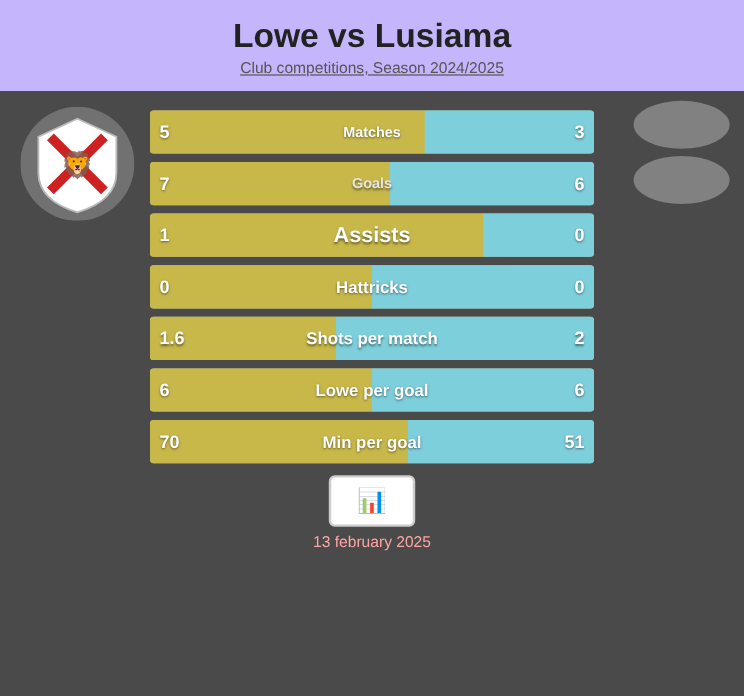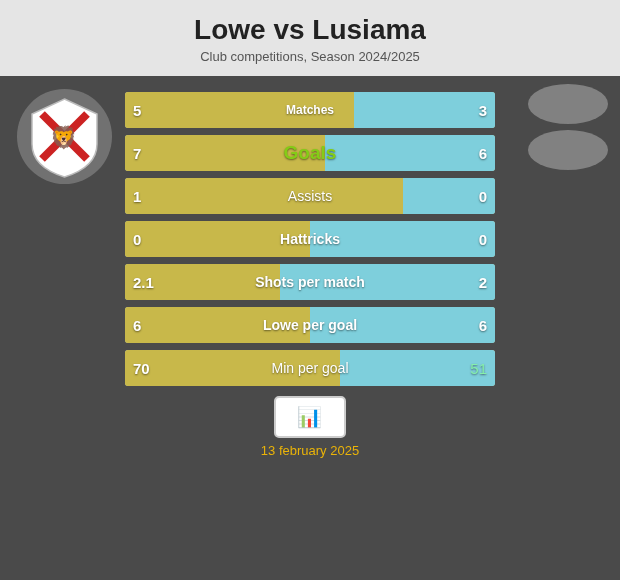--- a/index.html
+++ b/index.html
@@ -11,23 +11,23 @@
       display: flex;
       flex-direction: column;
       align-items: center;
       justify-content: flex-start;
       overflow: hidden;
     }
   </style>
 </head>
 <body>
 
-<div style="background:#e5e5e5; width:100%; text-align:center; padding: 14px 0 4px 0;">
+<div style="background:#c4b5fd; width:100%; text-align:center; padding: 14px 0 4px 0;">
   <div style="font-size:28px; font-weight:bold; color:#222;">Lowe vs Lusiama</div>
-  <div style="font-size:13px; color:#555; margin-top:3px; padding-bottom:8px;">Club competitions, Season 2024/2025</div>
+  <div style="font-size:13px; color:#555; margin-top:3px; padding-bottom:8px;text-decoration:underline;">Club competitions, Season 2024/2025</div>
 </div>
 
 <div style="background:#4a4a4a; width:100%; flex:1; position:relative; display:flex; flex-direction:column; align-items:center; padding: 12px 10px 4px 10px;">
 
   <div style="position:absolute; left:12px; top:8px; width:105px; height:105px; display:flex; align-items:center; justify-content:center;">
 
     <svg width="95" height="95" viewBox="0 0 95 95" xmlns="http://www.w3.org/2000/svg">
       <ellipse cx="47.5" cy="47.5" rx="47.5" ry="47.5" fill="#ccc" opacity="0.3"></ellipse>
 
       <path d="M47.5 10 L80 25 L80 55 Q80 78 47.5 88 Q15 78 15 55 L15 25 Z" fill="white" stroke="#bbb" stroke-width="1.5"></path>
@@ -50,64 +50,64 @@
         <div style="position: absolute; left: 0px; top: 0px; height: 100%; width: 62%; background: rgb(200, 184, 74); border-radius: 3px 0px 0px 3px;"></div>
         <div style="position: absolute; right: 0px; top: 0px; height: 100%; width: 38%; background: rgb(126, 207, 220); border-radius: 0px 3px 3px 0px;"></div>
         <div style="position: absolute; left: 50%; transform: translateX(-50%); color: rgb(255, 255, 255); font-size: 12px; font-weight: bold; text-shadow: rgba(0, 0, 0, 0.5) 0px 1px 2px; z-index: 5; white-space: nowrap;">Matches</div>
         <div style="position: absolute; left: 8px; color: rgb(255, 255, 255); font-size: 15px; font-weight: bold; z-index: 6; text-shadow: rgba(0, 0, 0, 0.5) 0px 1px 2px;">5</div>
         <div style="position: absolute; right: 8px; color: rgb(255, 255, 255); font-size: 15px; font-weight: bold; z-index: 6; text-shadow: rgba(0, 0, 0, 0.5) 0px 1px 2px;">3</div>
       </div>
       <div style="display: flex; align-items: center; height: 36px; position: relative; width: 100%;">
         <div style="position: absolute; left: 0px; top: 0px; width: 100%; height: 100%; background: rgb(184, 201, 160); border-radius: 3px;"></div>
         <div style="position: absolute; left: 0px; top: 0px; height: 100%; width: 54%; background: rgb(200, 184, 74); border-radius: 3px 0px 0px 3px;"></div>
         <div style="position: absolute; right: 0px; top: 0px; height: 100%; width: 46%; background: rgb(126, 207, 220); border-radius: 0px 3px 3px 0px;"></div>
-        <div style="position: absolute; left: 50%; transform: translateX(-50%); color: #84cc16; font-size: 19px; font-weight: bold; text-shadow: rgba(0, 0, 0, 0.5) 0px 1px 2px; z-index: 5; white-space: nowrap;">Goals</div>
+        <div style="position: absolute; left: 50%; transform: translateX(-50%); color: #e5e5e5; font-size: 12px; font-weight: bold; text-shadow: rgba(0, 0, 0, 0.5) 0px 1px 2px; z-index: 5; white-space: nowrap;">Goals</div>
         <div style="position: absolute; left: 8px; color: rgb(255, 255, 255); font-size: 15px; font-weight: bold; z-index: 6; text-shadow: rgba(0, 0, 0, 0.5) 0px 1px 2px;">7</div>
         <div style="position: absolute; right: 8px; color: rgb(255, 255, 255); font-size: 15px; font-weight: bold; z-index: 6; text-shadow: rgba(0, 0, 0, 0.5) 0px 1px 2px;">6</div>
       </div>
       <div style="display: flex; align-items: center; height: 36px; position: relative; width: 100%;">
         <div style="position: absolute; left: 0px; top: 0px; width: 100%; height: 100%; background: rgb(184, 201, 160); border-radius: 3px;"></div>
         <div style="position: absolute; left: 0px; top: 0px; height: 100%; width: 75%; background: rgb(200, 184, 74); border-radius: 3px 0px 0px 3px;"></div>
         <div style="position: absolute; right: 0px; top: 0px; height: 100%; width: 25%; background: rgb(126, 207, 220); border-radius: 0px 3px 3px 0px;"></div>
-        <div style="position: absolute; left: 50%; transform: translateX(-50%); color: rgb(255, 255, 255); font-size: 14px; font-weight: normal; text-shadow: rgba(0, 0, 0, 0.5) 0px 1px 2px; z-index: 5; white-space: nowrap;">Assists</div>
+        <div style="position: absolute; left: 50%; transform: translateX(-50%); color: rgb(255, 255, 255); font-size: 18px; font-weight: bold; text-shadow: rgba(0, 0, 0, 0.5) 0px 1px 2px; z-index: 5; white-space: nowrap;">Assists</div>
         <div style="position: absolute; left: 8px; color: rgb(255, 255, 255); font-size: 15px; font-weight: bold; z-index: 6; text-shadow: rgba(0, 0, 0, 0.5) 0px 1px 2px;">1</div>
         <div style="position: absolute; right: 8px; color: rgb(255, 255, 255); font-size: 15px; font-weight: bold; z-index: 6; text-shadow: rgba(0, 0, 0, 0.5) 0px 1px 2px;">0</div>
       </div>
       <div style="display: flex; align-items: center; height: 36px; position: relative; width: 100%;">
         <div style="position: absolute; left: 0px; top: 0px; width: 100%; height: 100%; background: rgb(184, 201, 160); border-radius: 3px;"></div>
         <div style="position: absolute; left: 0px; top: 0px; height: 100%; width: 50%; background: rgb(200, 184, 74); border-radius: 3px 0px 0px 3px;"></div>
         <div style="position: absolute; right: 0px; top: 0px; height: 100%; width: 50%; background: rgb(126, 207, 220); border-radius: 0px 3px 3px 0px;"></div>
         <div style="position: absolute; left: 50%; transform: translateX(-50%); color: rgb(255, 255, 255); font-size: 14px; font-weight: bold; text-shadow: rgba(0, 0, 0, 0.5) 0px 1px 2px; z-index: 5; white-space: nowrap;">Hattricks</div>
         <div style="position: absolute; left: 8px; color: rgb(255, 255, 255); font-size: 15px; font-weight: bold; z-index: 6; text-shadow: rgba(0, 0, 0, 0.5) 0px 1px 2px;">0</div>
         <div style="position: absolute; right: 8px; color: rgb(255, 255, 255); font-size: 15px; font-weight: bold; z-index: 6; text-shadow: rgba(0, 0, 0, 0.5) 0px 1px 2px;">0</div>
       </div>
       <div style="display: flex; align-items: center; height: 36px; position: relative; width: 100%;">
         <div style="position: absolute; left: 0px; top: 0px; width: 100%; height: 100%; background: rgb(184, 201, 160); border-radius: 3px;"></div>
         <div style="position: absolute; left: 0px; top: 0px; height: 100%; width: 42%; background: rgb(200, 184, 74); border-radius: 3px 0px 0px 3px;"></div>
         <div style="position: absolute; right: 0px; top: 0px; height: 100%; width: 58%; background: rgb(126, 207, 220); border-radius: 0px 3px 3px 0px;"></div>
         <div style="position: absolute; left: 50%; transform: translateX(-50%); color: rgb(255, 255, 255); font-size: 14px; font-weight: bold; text-shadow: rgba(0, 0, 0, 0.5) 0px 1px 2px; z-index: 5; white-space: nowrap;">Shots per match</div>
-        <div style="position: absolute; left: 8px; color: rgb(255, 255, 255); font-size: 15px; font-weight: bold; z-index: 6; text-shadow: rgba(0, 0, 0, 0.5) 0px 1px 2px;">2.1</div>
+        <div style="position: absolute; left: 8px; color: rgb(255, 255, 255); font-size: 15px; font-weight: bold; z-index: 6; text-shadow: rgba(0, 0, 0, 0.5) 0px 1px 2px;">1.6</div>
         <div style="position: absolute; right: 8px; color: rgb(255, 255, 255); font-size: 15px; font-weight: bold; z-index: 6; text-shadow: rgba(0, 0, 0, 0.5) 0px 1px 2px;">2</div>
       </div>
       <div style="display: flex; align-items: center; height: 36px; position: relative; width: 100%;">
         <div style="position: absolute; left: 0px; top: 0px; width: 100%; height: 100%; background: rgb(184, 201, 160); border-radius: 3px;"></div>
         <div style="position: absolute; left: 0px; top: 0px; height: 100%; width: 50%; background: rgb(200, 184, 74); border-radius: 3px 0px 0px 3px;"></div>
         <div style="position: absolute; right: 0px; top: 0px; height: 100%; width: 50%; background: rgb(126, 207, 220); border-radius: 0px 3px 3px 0px;"></div>
         <div style="position: absolute; left: 50%; transform: translateX(-50%); color: rgb(255, 255, 255); font-size: 14px; font-weight: bold; text-shadow: rgba(0, 0, 0, 0.5) 0px 1px 2px; z-index: 5; white-space: nowrap;">Lowe per goal</div>
         <div style="position: absolute; left: 8px; color: rgb(255, 255, 255); font-size: 15px; font-weight: bold; z-index: 6; text-shadow: rgba(0, 0, 0, 0.5) 0px 1px 2px;">6</div>
         <div style="position: absolute; right: 8px; color: rgb(255, 255, 255); font-size: 15px; font-weight: bold; z-index: 6; text-shadow: rgba(0, 0, 0, 0.5) 0px 1px 2px;">6</div>
       </div>
       <div style="display: flex; align-items: center; height: 36px; position: relative; width: 100%;">
         <div style="position: absolute; left: 0px; top: 0px; width: 100%; height: 100%; background: rgb(184, 201, 160); border-radius: 3px;"></div>
         <div style="position: absolute; left: 0px; top: 0px; height: 100%; width: 58%; background: rgb(200, 184, 74); border-radius: 3px 0px 0px 3px;"></div>
         <div style="position: absolute; right: 0px; top: 0px; height: 100%; width: 42%; background: rgb(126, 207, 220); border-radius: 0px 3px 3px 0px;"></div>
-        <div style="position: absolute; left: 50%; transform: translateX(-50%); color: rgb(255, 255, 255); font-size: 14px; font-weight: normal; text-shadow: rgba(0, 0, 0, 0.5) 0px 1px 2px; z-index: 5; white-space: nowrap; text-align: center;">Min per goal</div>
+        <div style="position: absolute; left: 50%; transform: translateX(-50%); color: rgb(255, 255, 255); font-size: 14px; font-weight: bold; text-shadow: rgba(0, 0, 0, 0.5) 0px 1px 2px; z-index: 5; white-space: nowrap; text-align: center;">Min per goal</div>
         <div style="position: absolute; left: 8px; color: rgb(255, 255, 255); font-size: 15px; font-weight: bold; z-index: 6; text-shadow: rgba(0, 0, 0, 0.5) 0px 1px 2px; text-align: center;">70</div>
-        <div style="position: absolute; right: 8px; color: #86efac; font-size: 15px; font-weight: normal; z-index: 6; text-shadow: rgba(0, 0, 0, 0.5) 0px 1px 2px;">51</div>
+        <div style="position: absolute; right: 8px; color: #ffffff; font-size: 15px; font-weight: bold; z-index: 6; text-shadow: rgba(0, 0, 0, 0.5) 0px 1px 2px;">51</div>
       </div>
     </div>
 
   <div style="background:white; border:2px solid #ccc; border-radius:5px; display:flex; align-items:center; justify-content:center; padding:7px 22px; margin:10px auto 5px auto; gap:8px;">
     <span style="color:#3a7bd5; font-size:20px;">📊</span>
   </div>
 
-  <div style="color:#eab308; font-size:13px; margin-bottom:6px;">13 february 2025</div>
+  <div style="color:#fca5a5; font-size:13px; margin-bottom:6px;">13 february 2025</div>
 </div>
 
 </body></html>

